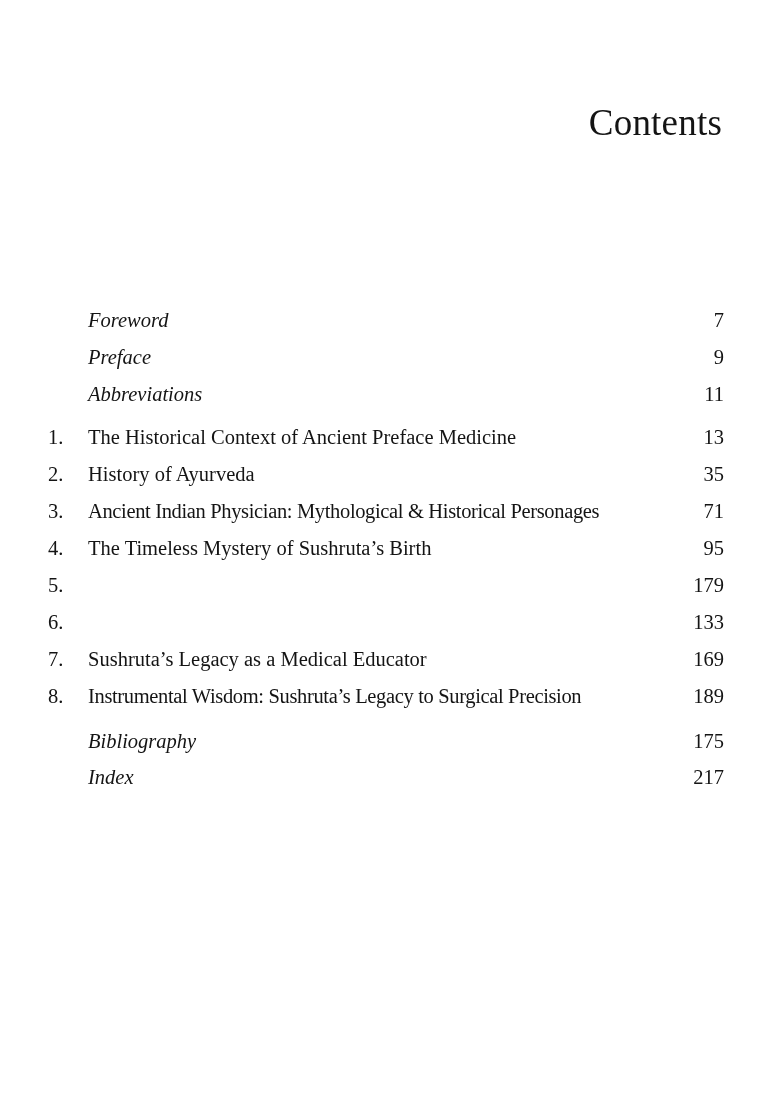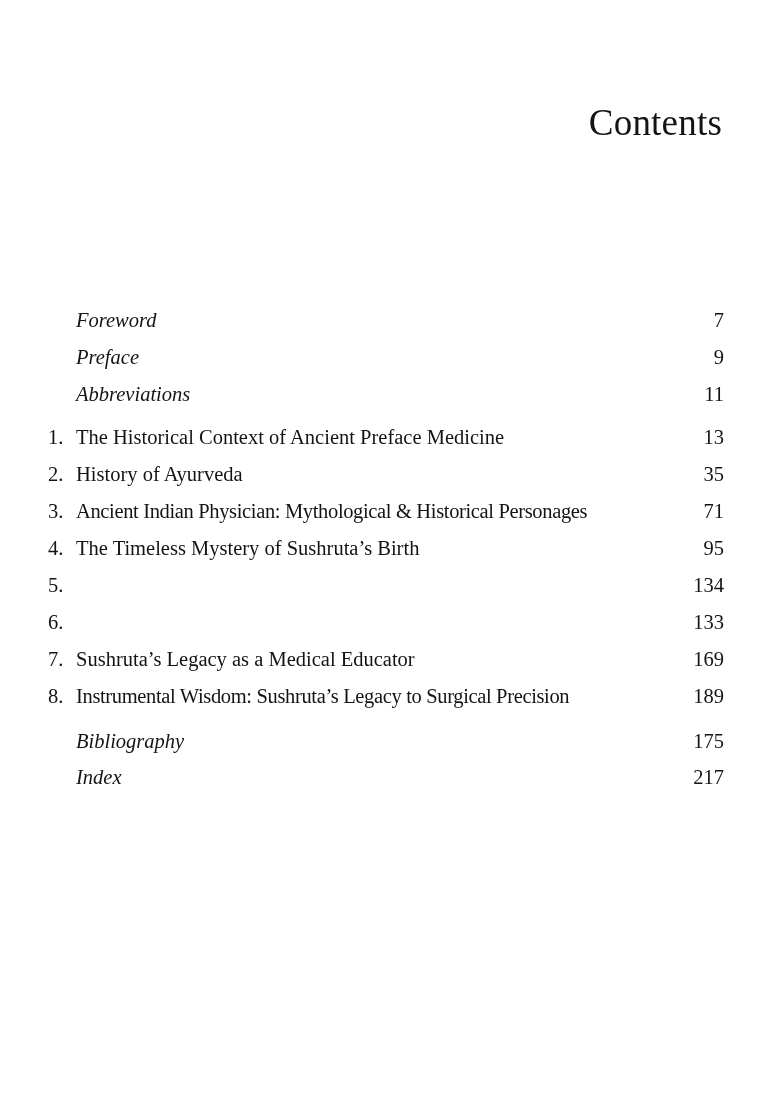--- a/index.html
+++ b/index.html
@@ -40,21 +40,21 @@
       line-height: 28px;
       white-space: nowrap;
     }
     .row .num {
       position: absolute;
       left: 0;
       top: 0;
     }
     .row .label {
       position: absolute;
-      left: 28px;
+      left: 40px;
       top: 0;
     }
     .row.front .label {
       font-style: italic;
     }
     .row .page {
       position: absolute;
       right: 0;
       top: 0;
     }
@@ -94,21 +94,21 @@
     <span class="label" style="letter-spacing:-0.35px;">Ancient Indian Physician: Mythological &amp; Historical Personages</span>
     <span class="page">71</span>
   </div>
   <div class="row" style="top:534px;">
     <span class="num">4.</span>
     <span class="label">The Timeless Mystery of Sushruta’s Birth</span>
     <span class="page">95</span>
   </div>
   <div class="row" style="top:571px;">
     <span class="num">5.</span>
-    <span class="page">134</span>
+    <span class="page">179</span>
   </div>
   <div class="row" style="top:608px;">
     <span class="num">6.</span>
     <span class="page">133</span>
   </div>
   <div class="row" style="top:645px;">
     <span class="num">7.</span>
     <span class="label">Sushruta’s Legacy as a Medical Educator</span>
     <span class="page">169</span>
   </div>

